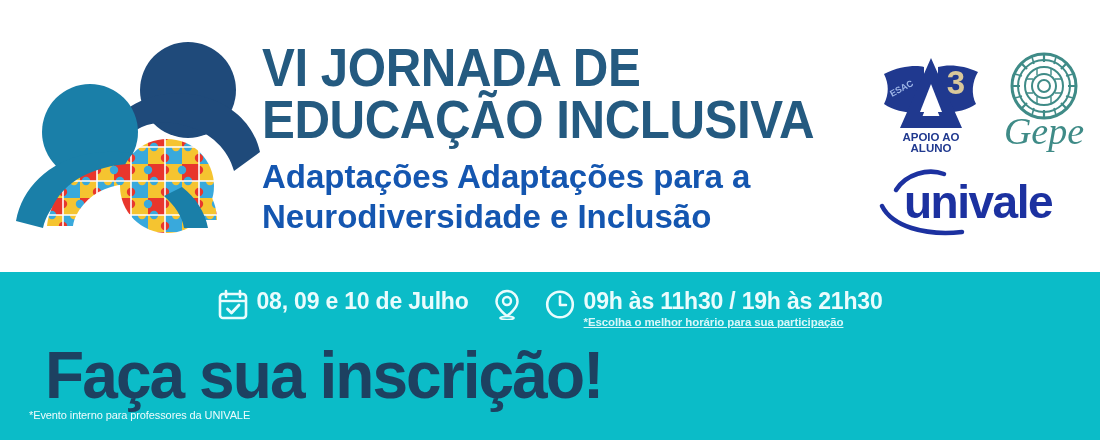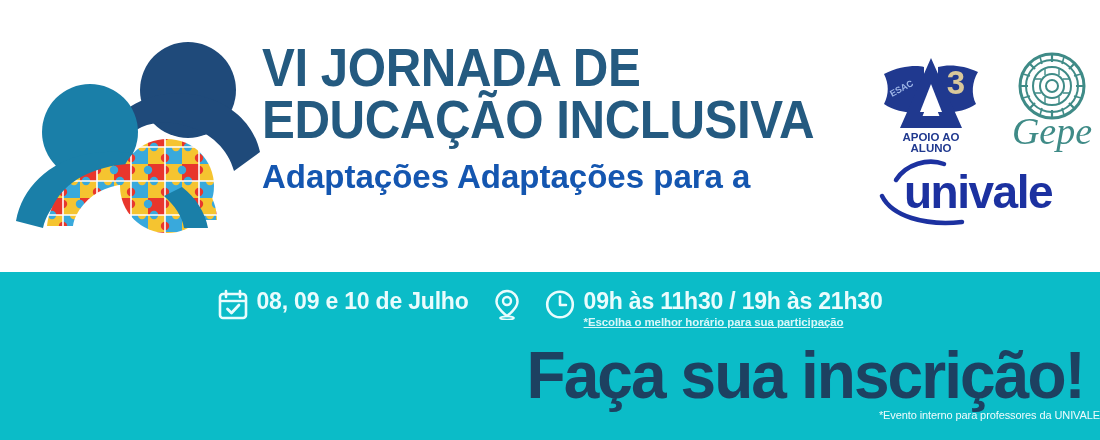--- a/index.html
+++ b/index.html
@@ -60,25 +60,25 @@
   
   #logos-right {
     position:absolute; left:868px; top:42px;
     width:225px; height:190px;
   }
   #logo-a3 {
     position:absolute; left:8px; top:0px;
     width:110px; height:112px;
   }
   #logo-gepe {
-    position:absolute; left:136px; top:6px;
+    position:absolute; left:128px; top:6px;
     width:96px; height:104px;
   }
   #logo-univale {
-    position:absolute; left:10px; top:112px;
+    position:absolute; left:10px; top:122px;
     width:200px; height:74px;
   }
   #logo-a3 svg, #logo-gepe svg, #logo-univale svg { display:block; }
 
   
   #teal-band {
     position:absolute; left:0; top:272px;
     width:1100px; height:168px;
     background:#0bbcc8;
   }
@@ -118,21 +118,21 @@
     white-space:nowrap;
     letter-spacing:-0.1px;
     margin-top:1px;
     text-decoration:underline;
   }
 
   
   #cta-block {
     position:absolute; left:0; top:68px;
     width:1100px;
-    text-align:right;
+    text-align:left;
     padding-left:29px;
   }
   #cta-headline {
     font-family:"Liberation Sans", sans-serif;
     font-weight:bold;
     font-size:66px;
     line-height:70px;
     color:#1d4161;
     letter-spacing:-2px;
     transform:scaleX(0.97);
@@ -207,20 +207,21 @@
 
         <path d="M152 168 C 163 178, 170 188, 172 200 L 196 200 C 193 184, 184 170, 170 159 Z" fill="#1a7fa8"></path>
       </svg>
     </div>
 
     <div id="title-block">
       <div class="title-line">VI JORNADA DE</div>
       <div class="title-line">EDUCAÇÃO INCLUSIVA</div>
       <div id="subtitle-block">
         <div class="subtitle-line">Adaptações Adaptações para a</div>
+        <div class="subtitle-line">Neurodiversidade e Inclusão</div>
       </div>
     </div>
 
     <div id="logos-right">
 
       <div id="logo-a3">
         <svg viewBox="0 0 110 112" xmlns="http://www.w3.org/2000/svg">
 
           <path d="M8 32 C 24 24, 40 23, 48 25 L 48 70 C 36 72, 20 70, 8 62
                    C 13 52, 13 42, 8 32 Z" fill="#20398f"></path>

